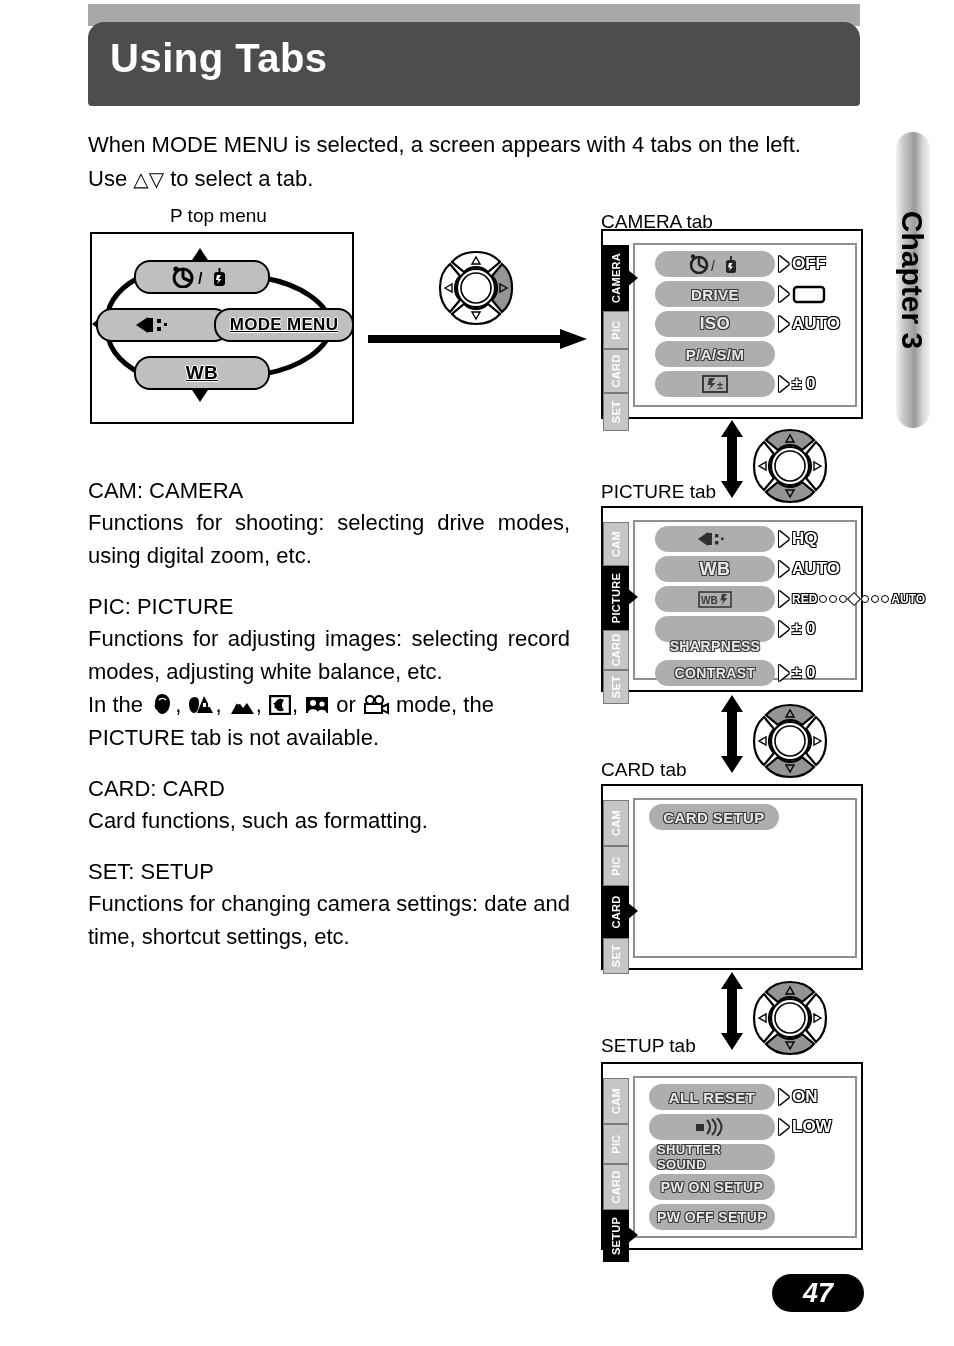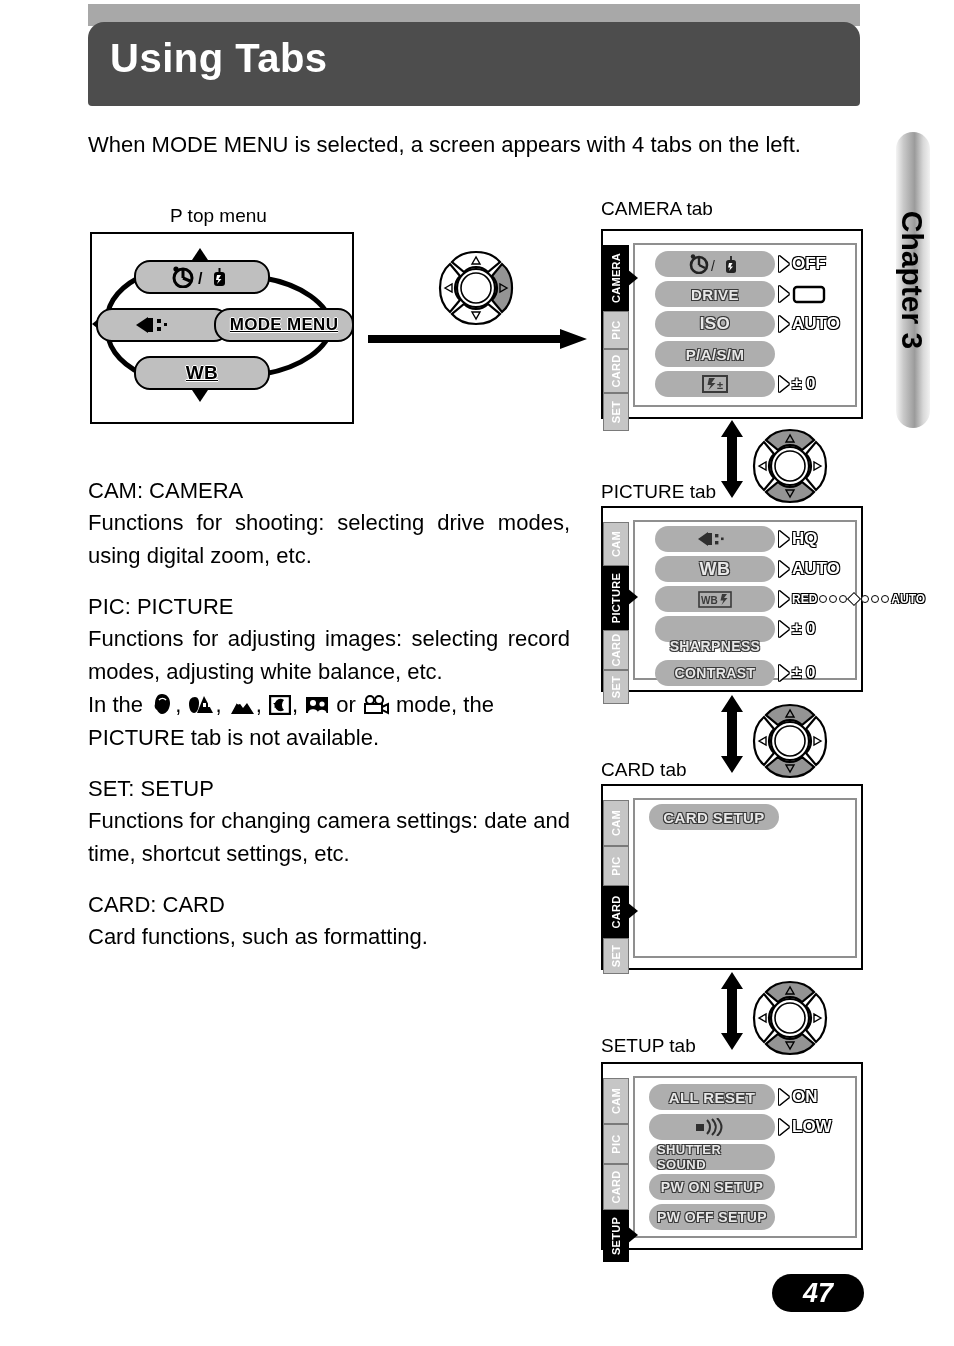--- a/index.html
+++ b/index.html
@@ -153,20 +153,25 @@
   <div class="chapter-text">
     <span>Chapter 3</span>
   </div>
 
   <div class="pagenum">
     <span>47</span>
   </div>
 
   <div class="intro">
     <div>When MODE MENU is selected, a screen appears with 4 tabs on the left.</div>
+    <div class="ln2">
+      <span>Use</span>
+      <span class="glyph-tri">△</span><span class="glyph-tri">▽</span>
+      <span>to select a tab.</span>
+    </div>
   </div>
 
   <div class="fig-caption" style="left:170px;top:205px;">P top menu</div>
   <div class="topmenu-box">
     <svg width="256" height="184" style="position:absolute;left:0;top:0;">
 
       <path d="M 46,44 A 96,56 0 0 0 16,92" fill="none" stroke="#000" stroke-width="5"></path>
       <path d="M 172,44 A 96,56 0 0 1 240,92" fill="none" stroke="#000" stroke-width="5"></path>
       <path d="M 16,92 A 96,56 0 0 0 50,140" fill="none" stroke="#000" stroke-width="5"></path>
       <path d="M 240,92 A 96,56 0 0 1 172,140" fill="none" stroke="#000" stroke-width="5"></path>
@@ -283,31 +288,31 @@
               <circle cx="16" cy="5" r="4" fill="none" stroke="#000" stroke-width="2"></circle>
               <rect x="2" y="9" width="17" height="9" fill="none" stroke="#000" stroke-width="2"></rect>
               <path d="M19,12 L25,9 L25,18 L19,15 Z" fill="none" stroke="#000" stroke-width="2"></path>
             </svg>
         </span>
         <span>mode, the PICTURE tab is not available.</span>
       </p>
     </div>
 
     <div class="sec">
+      <h3>CARD: CARD</h3>
+      <p class="last-left">Card functions, such as formatting.</p>
+    </div>
+
+    <div class="sec">
       <h3>SET: SETUP</h3>
       <p>Functions for changing camera settings: date and time, shortcut settings, etc.</p>
     </div>
-
-    <div class="sec">
-      <h3>CARD: CARD</h3>
-      <p class="last-left">Card functions, such as formatting.</p>
-    </div>
-  </div>
-
-  <div class="fig-caption" style="left:601px;top:198px;">CAMERA tab</div>
+  </div>
+
+  <div class="fig-caption" style="left:601px;top:211px;">CAMERA tab</div>
   <div class="screen-frame" style="left:601px;top:229px;width:258px;height:186px;">
     <div class="screen-inner" style="left:30px;top:12px;width:220px;height:160px;"></div>
 
     <div class="vtab active" style="top:14px;height:64px;">
         <span>CAMERA</span>
       </div>
     <div class="vtab" style="top:80px;height:36px;">
         <span>PIC</span>
       </div>
     <div class="vtab" style="top:118px;height:42px;">

